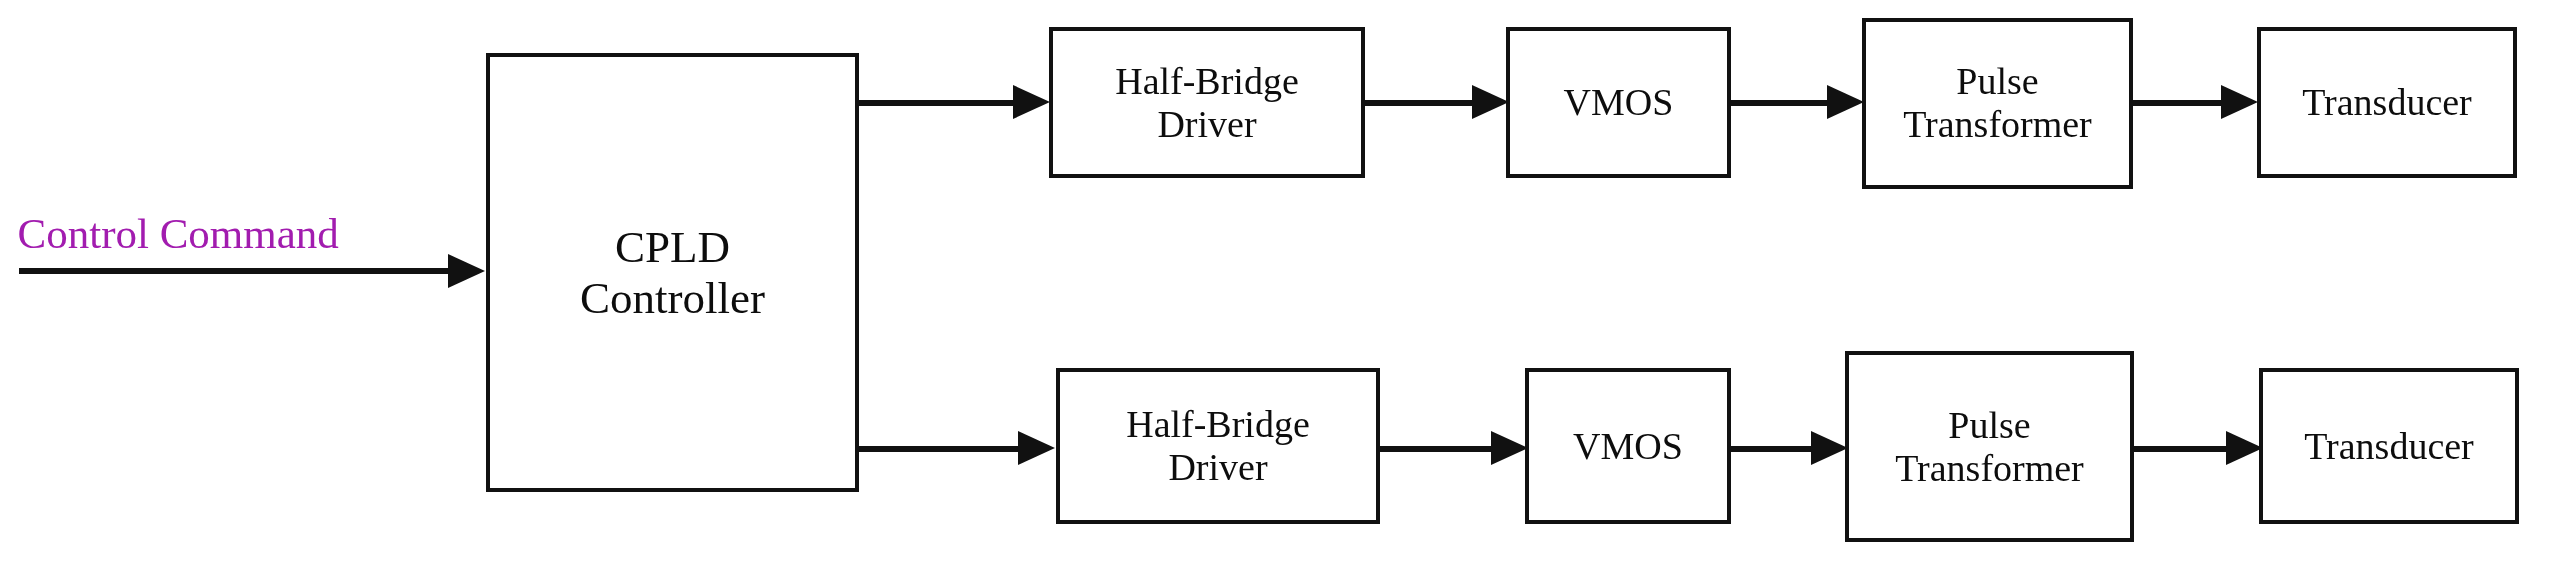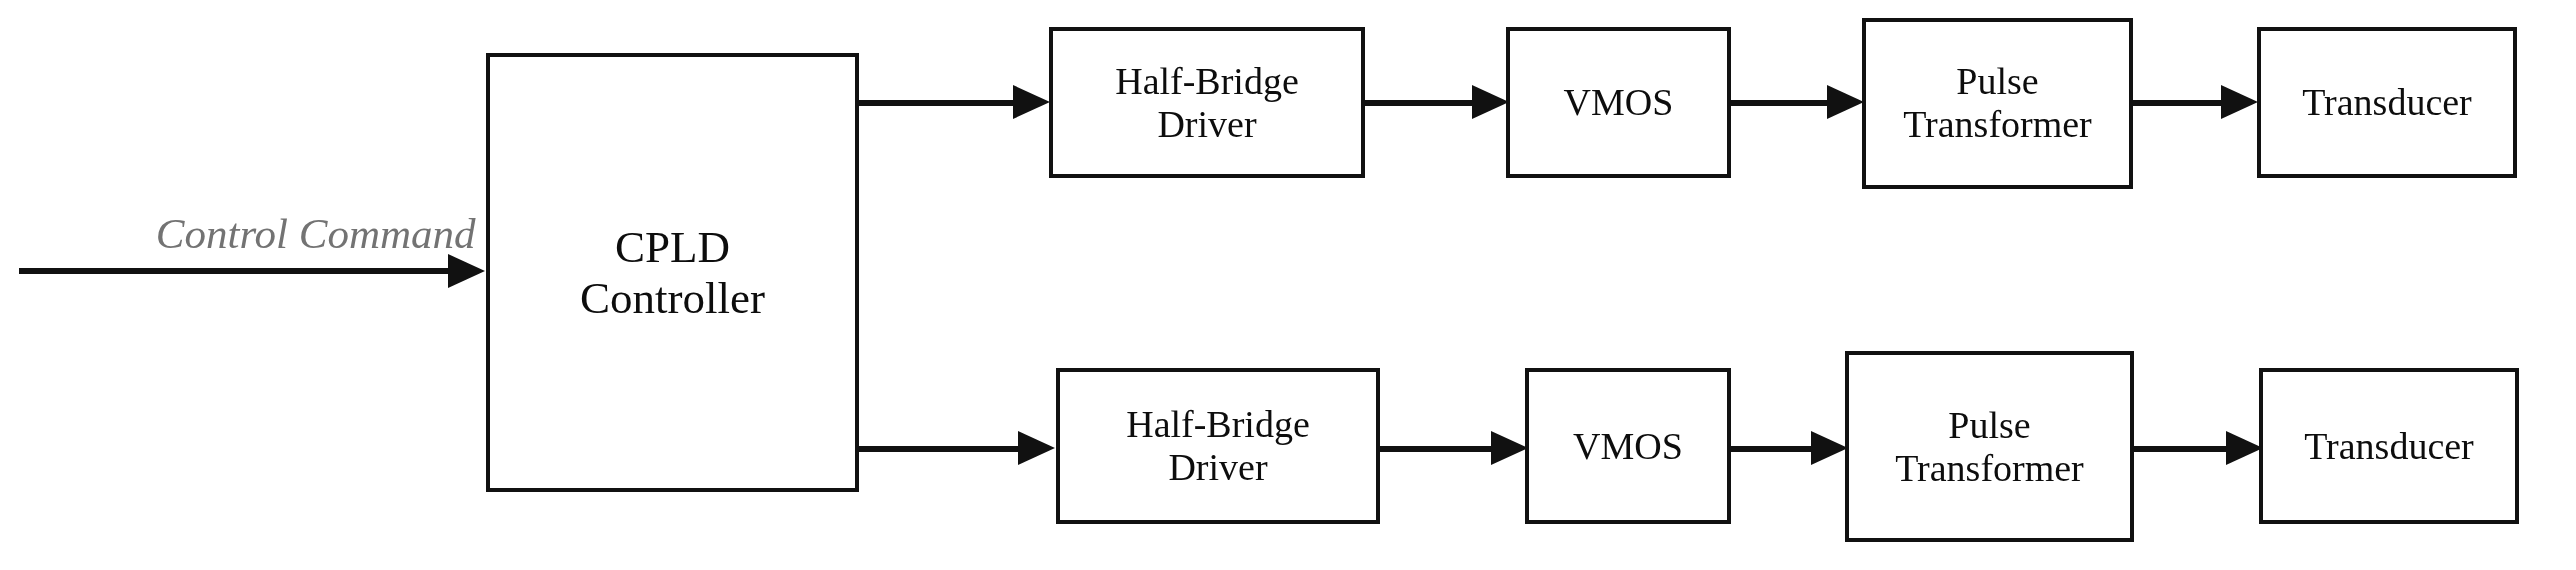--- a/index.html
+++ b/index.html
@@ -31,25 +31,24 @@
     white-space: pre-line;
   }
   .block-label {
     display: block;
     width: 100%;
     padding: 0 4.8px;
     white-space: pre-line;
   }
   .free-label {
     position: absolute;
-    text-align: right;
+    text-align: left;
     line-height: 1.14;
-    color: #737373;
+    color: #a21caf;
     white-space: pre-line;
-    font-style: italic;
   }
   
   .hline {
     position: absolute;
     background: #111111;
     height: 5.6px;
   }
   .arrowhead {
     position: absolute;
     width: 0;

